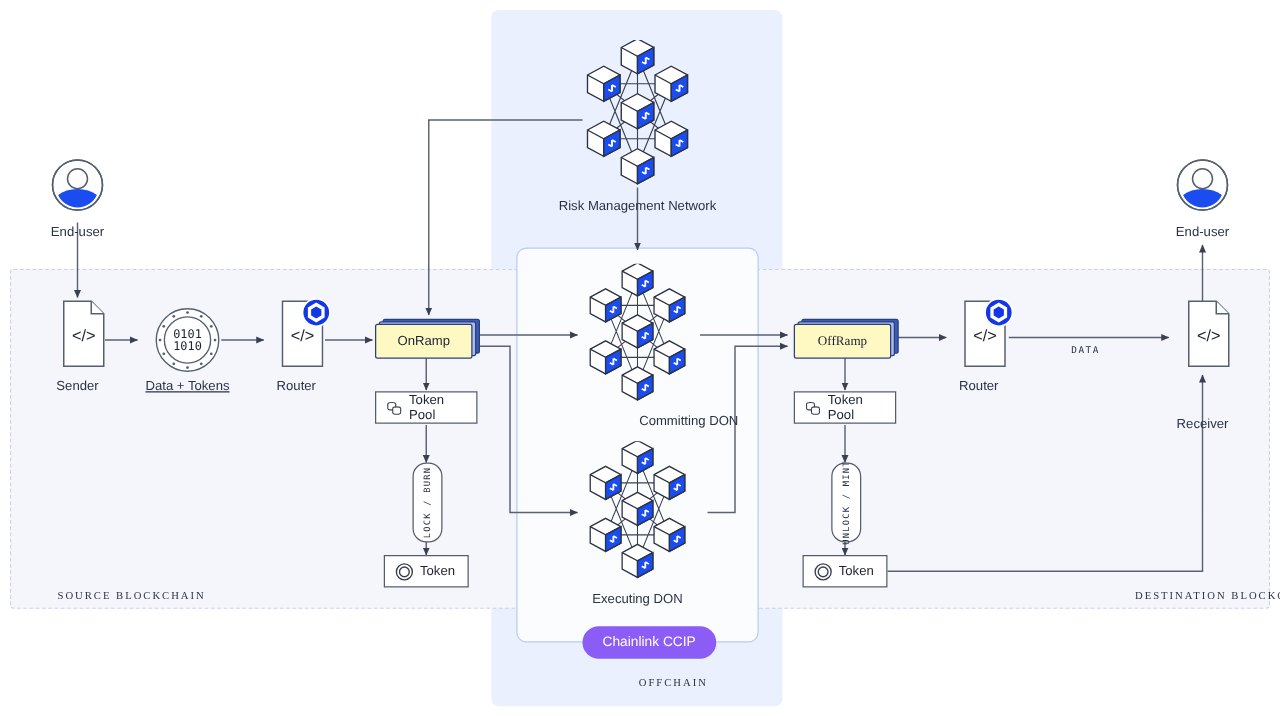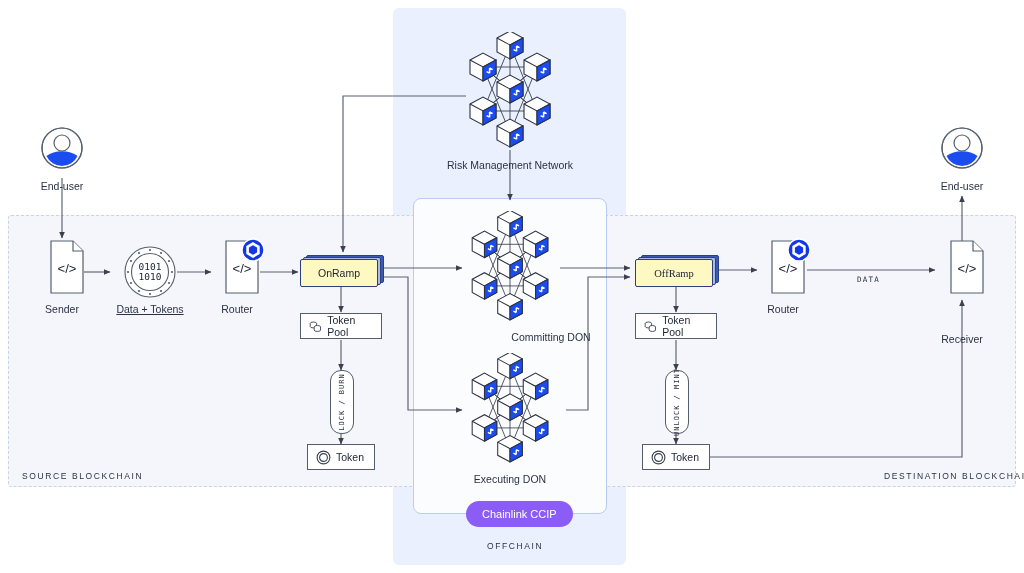--- a/index.html
+++ b/index.html
@@ -12,22 +12,22 @@
   .panel{position:absolute;box-sizing:border-box;}
   .panel-offchain{left:393px;top:8px;width:233px;height:557px;
       background:#eaf0fd;border-radius:6px;}
   .panel-source{left:8px;top:215px;width:437px;height:272px;
       background:#f4f6fb;border:1px dashed #c9d3e6;border-radius:3px;}
   .panel-dest{left:582px;top:215px;width:434px;height:272px;
       background:#f4f6fb;border:1px dashed #c9d3e6;border-radius:3px;}
   .panel-inner{left:413px;top:198px;width:194px;height:316px;
       background:#fbfcfe;border:1px solid #b9ccf5;border-radius:8px;}
 
-  .panel-label{position:absolute;font-family:Liberation Sans, sans-serif;
-      font-size:8.5px;letter-spacing:1.6px;color:#2b3244;white-space:nowrap;}
+  .panel-label{position:absolute;font-family:Liberation Serif, serif;
+      font-size:8.5px;letter-spacing:1.6px;color:#2b3244;white-space:nowrap;margin-left:24px;}
   .lbl-source{left:22px;top:471px;}
   .lbl-dest{left:884px;top:471px;}
   .lbl-offchain{left:487px;top:541px;}
 
   
   .cap{position:absolute;font-size:10.5px;color:#2b3244;text-align:right;
        white-space:nowrap;transform:translateX(-50%);}
 
   
   .enduser{position:absolute;width:44px;height:44px;}

